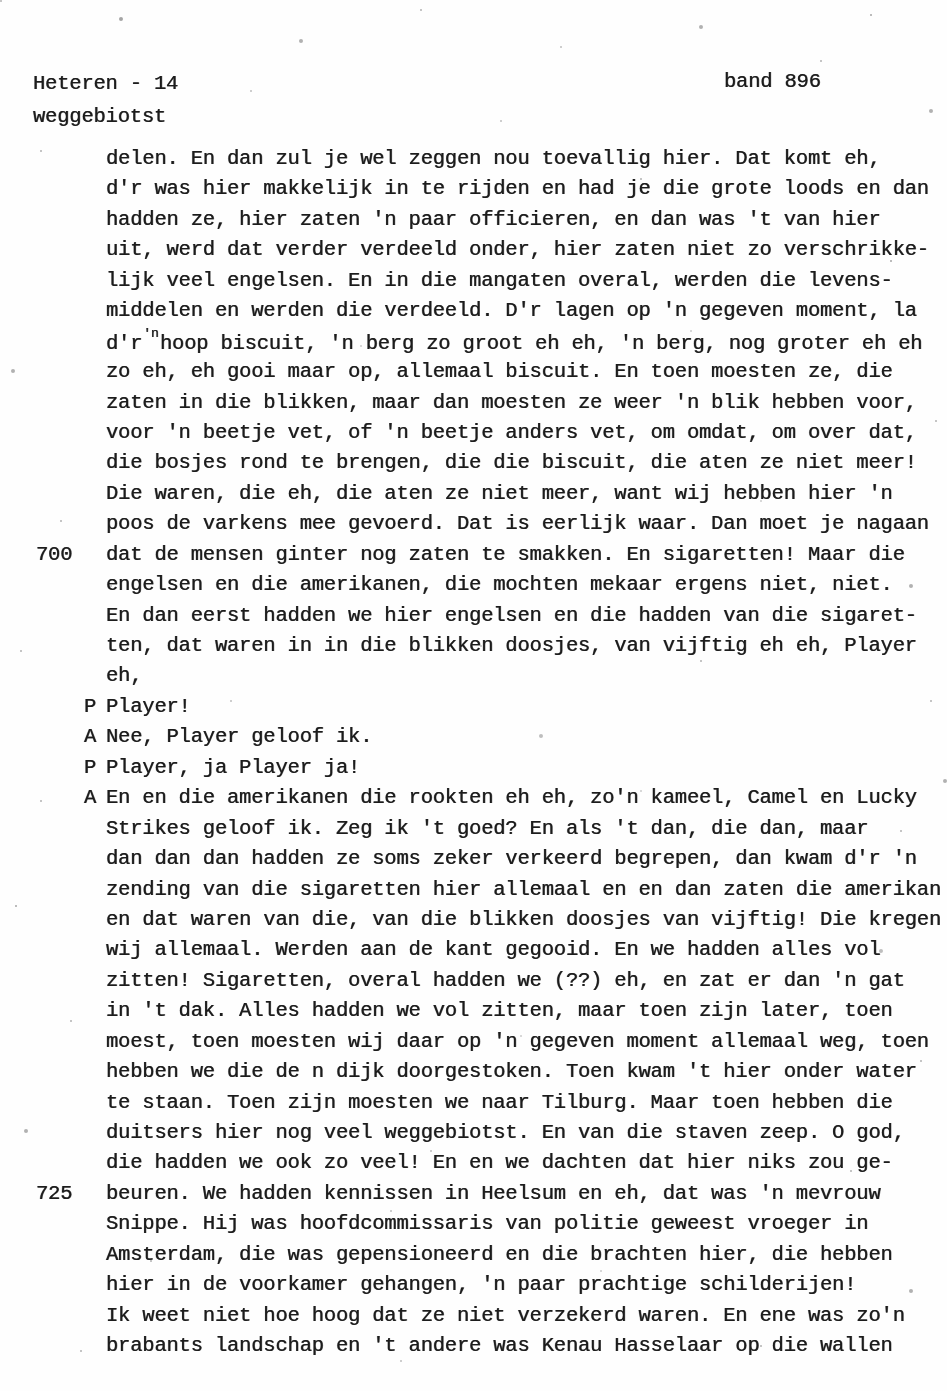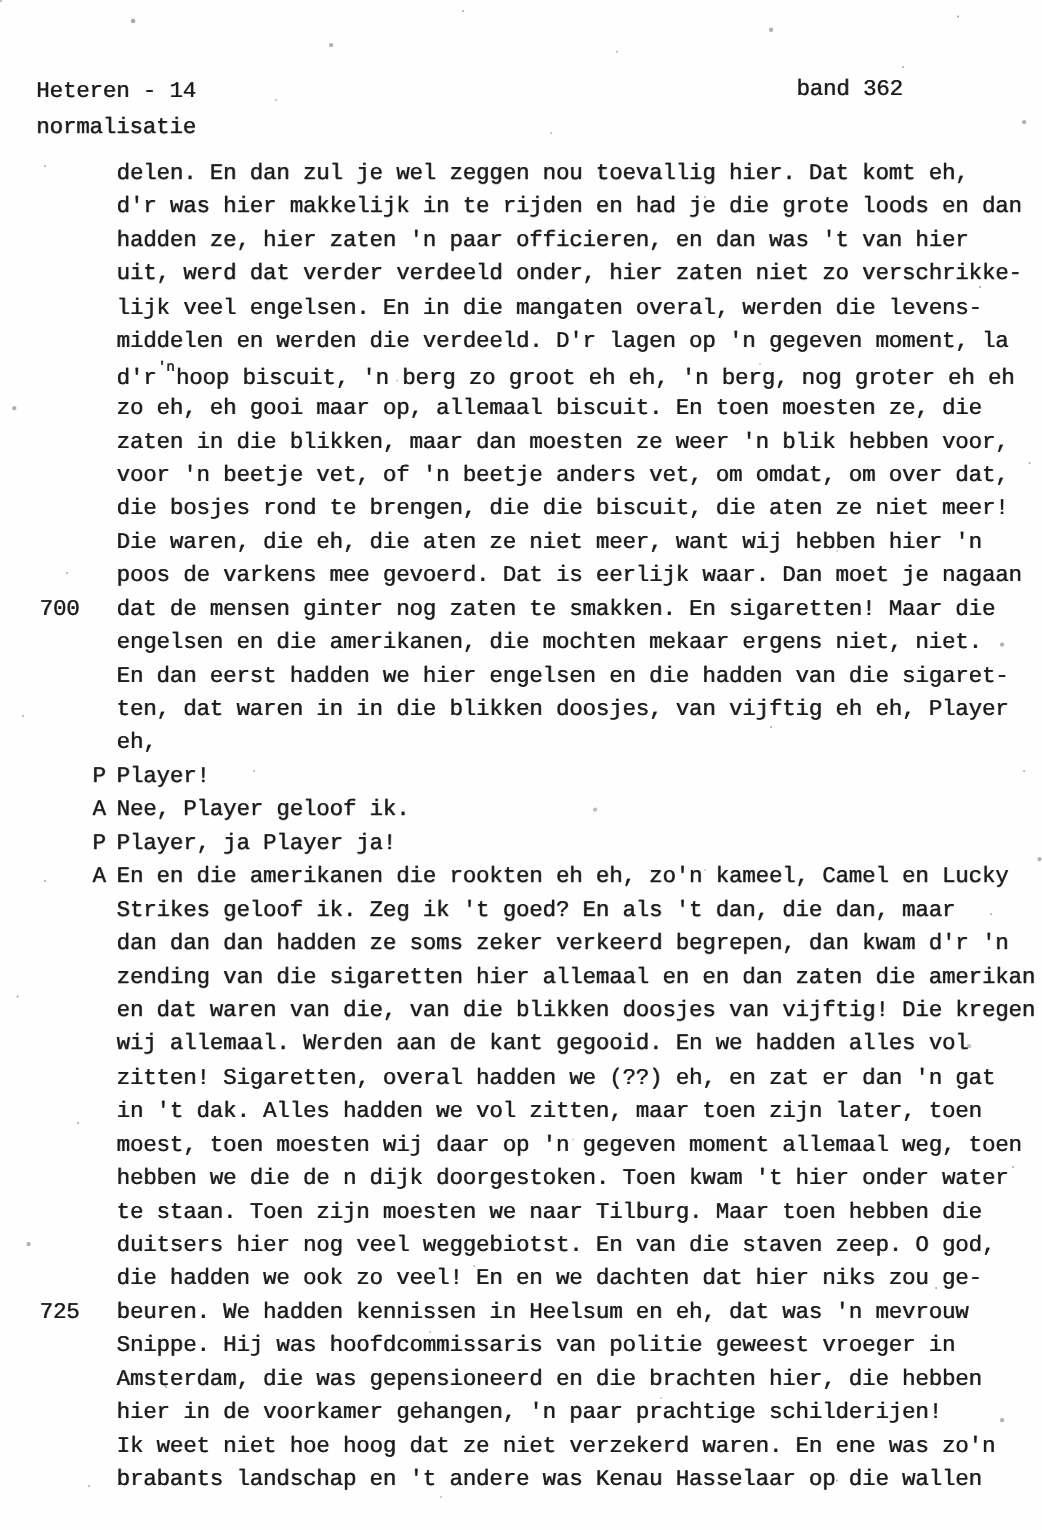--- a/index.html
+++ b/index.html
@@ -58,18 +58,18 @@
   }
 </style>
 </head>
 <body>
 
 <div class="page">
   <div class="speckles"></div>
 
   <div class="typew hdr-left">Heteren - 14</div>
 
-  <div class="typew hdr-right">band 362</div>
+  <div class="typew hdr-right">band 896</div>
 
-  <div class="typew hdr-sub">normalisatie</div>
+  <div class="typew hdr-sub">weggebiotst</div>
 
   <div id="transcript" class="typew"><div class="line"><span class="text">delen. En dan zul je wel zeggen nou toevallig hier. Dat komt eh,</span></div><div class="line"><span class="text">d'r was hier makkelijk in te rijden en had je die grote loods en dan</span></div><div class="line"><span class="text">hadden ze, hier zaten 'n paar officieren, en dan was 't van hier</span></div><div class="line"><span class="text">uit, werd dat verder verdeeld onder, hier zaten niet zo verschrikke-</span></div><div class="line"><span class="text">lijk veel engelsen. En in die mangaten overal, werden die levens-</span></div><div class="line"><span class="text">middelen en werden die verdeeld. D'r lagen op 'n gegeven moment, la</span></div><div class="line"><span class="text">d'r<sup class="ins">'n</sup>hoop biscuit, 'n berg zo groot eh eh, 'n berg, nog groter eh eh</span></div><div class="line"><span class="text">zo eh, eh gooi maar op, allemaal biscuit. En toen moesten ze, die</span></div><div class="line"><span class="text">zaten in die blikken, maar dan moesten ze weer 'n blik hebben voor,</span></div><div class="line"><span class="text">voor 'n beetje vet, of 'n beetje anders vet, om omdat, om over dat,</span></div><div class="line"><span class="text">die bosjes rond te brengen, die die biscuit, die aten ze niet meer!</span></div><div class="line"><span class="text">Die waren, die eh, die aten ze niet meer, want wij hebben hier 'n</span></div><div class="line"><span class="text">poos de varkens mee gevoerd. Dat is eerlijk waar. Dan moet je nagaan</span></div><div class="line"><span class="margin-num">700</span><span class="text">dat de mensen ginter nog zaten te smakken. En sigaretten! Maar die</span></div><div class="line"><span class="text">engelsen en die amerikanen, die mochten mekaar ergens niet, niet.</span></div><div class="line"><span class="text">En dan eerst hadden we hier engelsen en die hadden van die sigaret-</span></div><div class="line"><span class="text">ten, dat waren in in die blikken doosjes, van vijftig eh eh, Player</span></div><div class="line"><span class="text">eh,</span></div><div class="line"><span class="speaker">P</span><span class="text">Player!</span></div><div class="line"><span class="speaker">A</span><span class="text">Nee, Player geloof ik.</span></div><div class="line"><span class="speaker">P</span><span class="text">Player, ja Player ja!</span></div><div class="line"><span class="speaker">A</span><span class="text">En en die amerikanen die rookten eh eh, zo'n kameel, Camel en Lucky</span></div><div class="line"><span class="text">Strikes geloof ik. Zeg ik 't goed? En als 't dan, die dan, maar</span></div><div class="line"><span class="text">dan dan dan hadden ze soms zeker verkeerd begrepen, dan kwam d'r 'n</span></div><div class="line"><span class="text">zending van die sigaretten hier allemaal en en dan zaten die amerikan</span></div><div class="line"><span class="text">en dat waren van die, van die blikken doosjes van vijftig! Die kregen</span></div><div class="line"><span class="text">wij allemaal. Werden aan de kant gegooid. En we hadden alles vol</span></div><div class="line"><span class="text">zitten! Sigaretten, overal hadden we (??) eh, en zat er dan 'n gat</span></div><div class="line"><span class="text">in 't dak. Alles hadden we vol zitten, maar toen zijn later, toen</span></div><div class="line"><span class="text">moest, toen moesten wij daar op 'n gegeven moment allemaal weg, toen</span></div><div class="line"><span class="text">hebben we die de n dijk doorgestoken. Toen kwam 't hier onder water</span></div><div class="line"><span class="text">te staan. Toen zijn moesten we naar Tilburg. Maar toen hebben die</span></div><div class="line"><span class="text">duitsers hier nog veel weggebiotst. En van die staven zeep. O god,</span></div><div class="line"><span class="text">die hadden we ook zo veel! En en we dachten dat hier niks zou ge-</span></div><div class="line"><span class="margin-num">725</span><span class="text">beuren. We hadden kennissen in Heelsum en eh, dat was 'n mevrouw</span></div><div class="line"><span class="text">Snippe. Hij was hoofdcommissaris van politie geweest vroeger in</span></div><div class="line"><span class="text">Amsterdam, die was gepensioneerd en die brachten hier, die hebben</span></div><div class="line"><span class="text">hier in de voorkamer gehangen, 'n paar prachtige schilderijen!</span></div><div class="line"><span class="text">Ik weet niet hoe hoog dat ze niet verzekerd waren. En ene was zo'n</span></div><div class="line"><span class="text">brabants landschap en 't andere was Kenau Hasselaar op die wallen</span></div></div>
 </div>
 
 </body></html>

